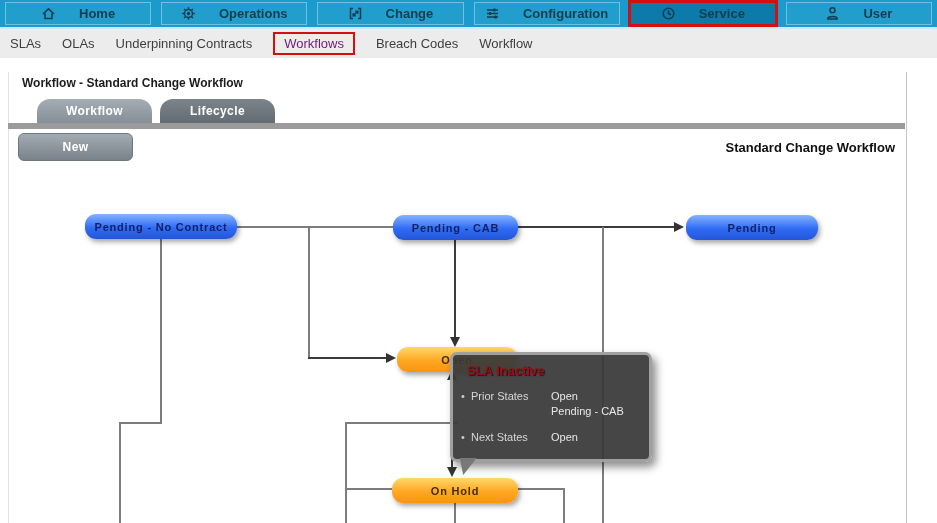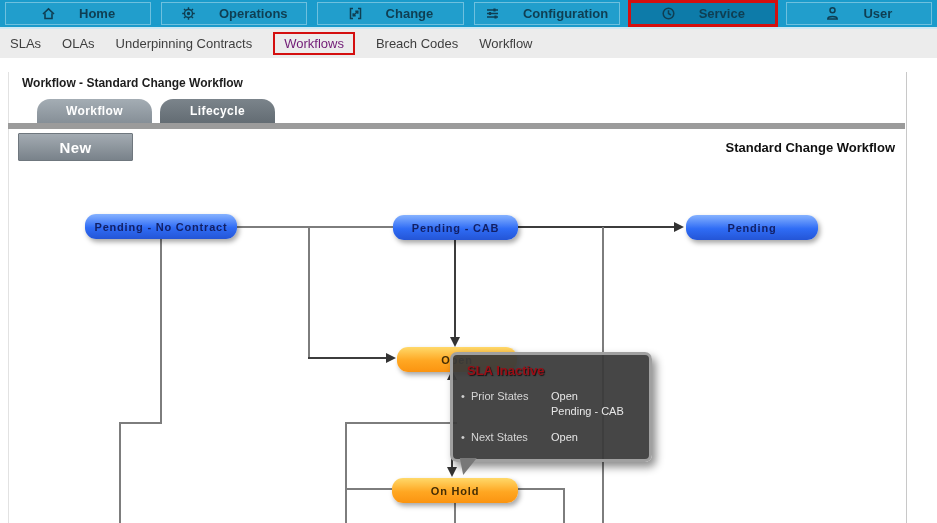--- a/index.html
+++ b/index.html
@@ -20,23 +20,23 @@
   
   .panel{position:absolute;left:8px;top:72px;width:897px;height:451px;background:#ffffff;
     border-left:1px solid #e2e2e2;border-right:1px solid #c8c8c8;z-index:1;}
   .page-title{position:absolute;left:22px;top:76px;font-size:12px;font-weight:bold;color:#1d1d1d;z-index:3;}
   .ftab{position:absolute;top:99px;width:115px;height:24px;border-radius:13px 13px 0 0;
     display:flex;align-items:center;justify-content:center;color:#ffffff;font-weight:bold;
     font-size:12px;letter-spacing:.4px;cursor:pointer;z-index:3;}
   .ftab.active{left:37px;background:linear-gradient(#a4adb4,#868f97);}
   .ftab.inactive{left:160px;background:linear-gradient(#7b848b,#636c73);}
   .gray-bar{position:absolute;left:8px;top:123px;width:897px;height:6px;background:#9b9b9b;z-index:3;}
-  .btn-new{position:absolute;left:18px;top:133px;width:113px;height:26px;border-radius:1px;
+  .btn-new{position:absolute;left:18px;top:133px;width:113px;height:26px;border-radius:6px;
     background:linear-gradient(#a3abb2,#79828a);border:1px solid #6f777e;color:#ffffff;
-    font-weight:bold;font-size:15px;letter-spacing:.4px;display:flex;align-items:center;
+    font-weight:bold;font-size:12px;letter-spacing:.4px;display:flex;align-items:center;
     justify-content:center;cursor:pointer;z-index:3;}
   .wf-name{position:absolute;right:42px;top:140px;font-size:13px;font-weight:bold;color:#101010;z-index:3;}
   
   .hline,.vline{position:absolute;background:#7d7d7d;z-index:2;}
   .hline{height:2px;} .vline{width:2px;}
   .hline.dark,.vline.dark{background:#3c3c3c;}
   .arr{position:absolute;width:0;height:0;z-index:2;}
   .arr.right{border-top:5px solid transparent;border-bottom:5px solid transparent;border-left:10px solid #333;}
   .arr.down{border-left:5px solid transparent;border-right:5px solid transparent;border-top:10px solid #333;}
   .arr.up{border-left:5px solid transparent;border-right:5px solid transparent;border-bottom:10px solid #333;}

